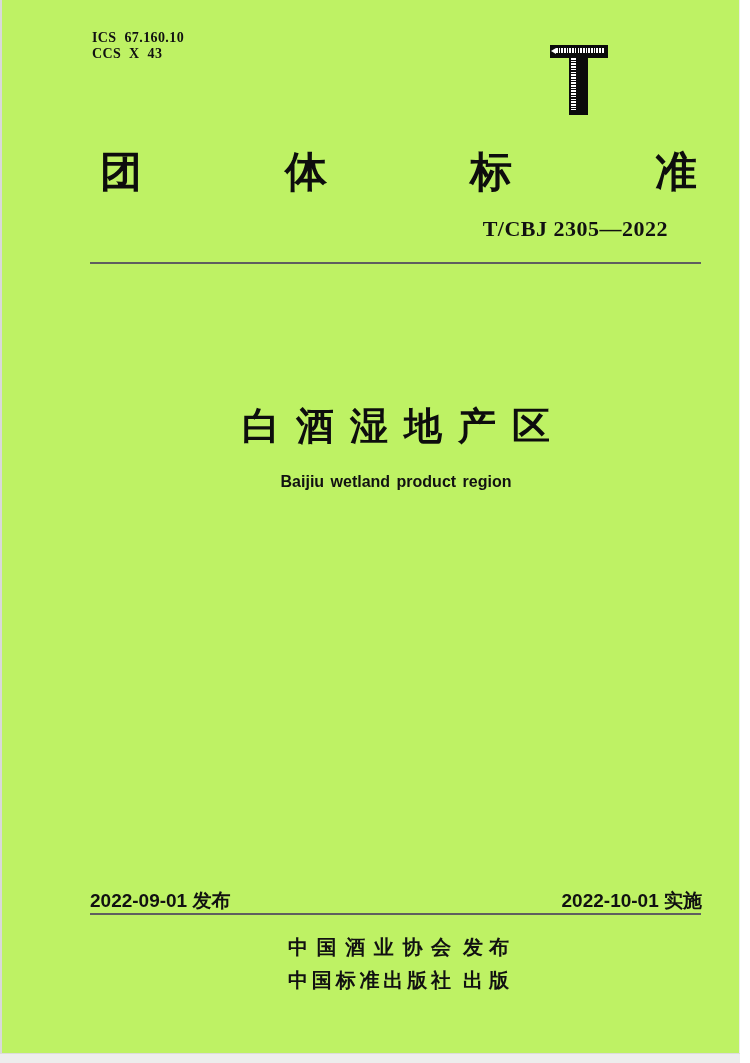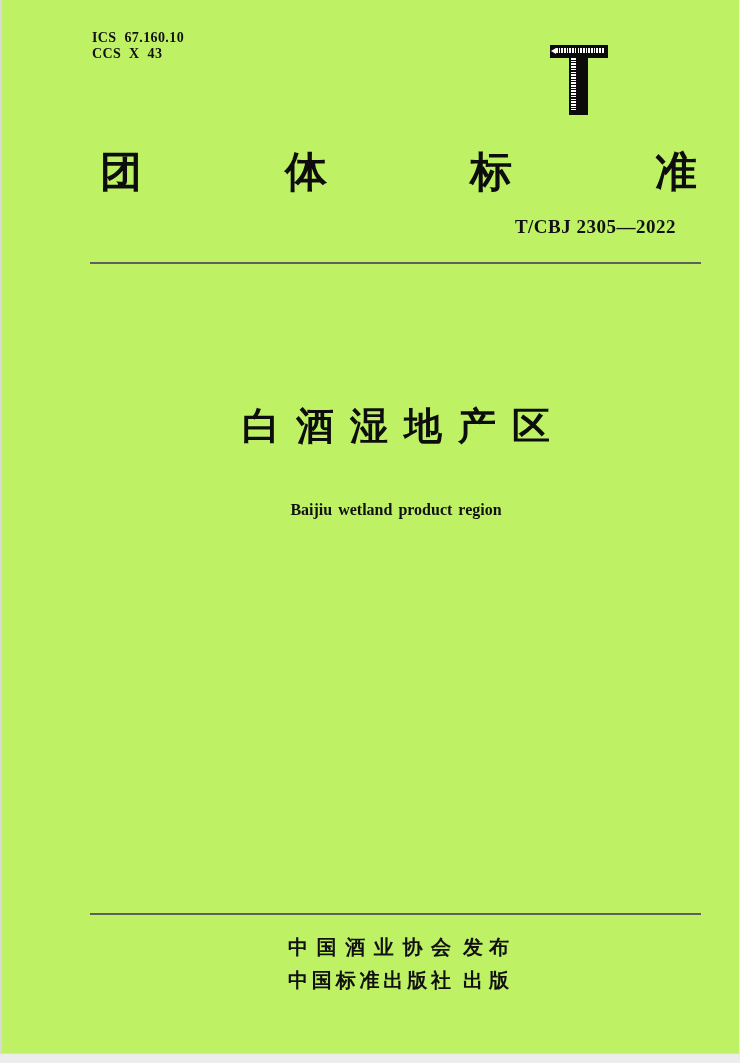--- a/index.html
+++ b/index.html
@@ -36,41 +36,41 @@
 
   
   .std-type {
     position:absolute; left:100px; top:148px; width:597px;
     display:flex; justify-content:space-between;
     font-size:42px; font-weight:bold; line-height:48px; color:#0d0d0d;
   }
 
   
   .std-code {
-    position:absolute; left:86px; top:216px; width:590px; text-align:right;
+    position:absolute; left:78px; top:216px; width:590px; text-align:right;
     font-family:"Liberation Serif", serif; font-weight:bold;
-    font-size:19px; letter-spacing:0.5px; color:#111111;
+    font-size:22px; letter-spacing:0.5px; color:#111111;
   }
 
   .rule { position:absolute; left:90px; width:611px; height:2px; background:#5f5f5f; }
   .rule-top { top:262px; }
   .rule-bottom { top:913px; }
 
   
   .main-title {
     position:absolute; left:90px; top:404px; width:612px;
     display:flex; justify-content:center; gap:16px;
     font-size:38px; font-weight:bold; line-height:44px; color:#0d0d0d;
   }
 
   
   .subtitle {
     position:absolute; left:90px; top:473px; width:612px; text-align:center;
-    font-family:Liberation Serif, serif; font-weight:bold;
-    font-size:16px; word-spacing:2px; color:#111111;margin-top:28px;
+    font-family:Liberation Sans, sans-serif; font-weight:bold;
+    font-size:16px; word-spacing:2px; color:#111111;
   }
 
   
   .dates-row {
     position:absolute; left:90px; top:888px; width:612px;
     display:flex; justify-content:space-between;
     font-size:19px; font-weight:bold; color:#111111;
   }
 
   
@@ -121,20 +121,24 @@
       <span>白</span>
       <span>酒</span>
       <span>湿</span>
       <span>地</span>
       <span>产</span>
       <span>区</span>
     </div>
 
   <div class="subtitle">Baijiu wetland product region</div>
 
+  <div class="dates-row">
+    <span>2022-09-01 发布</span>
+    <span>2022-10-01 实施</span>
+  </div>
 
   <div class="rule rule-bottom"></div>
 
   <div class="pub-grid">
     <div class="char-justify">
         <span>中</span>
         <span>国</span>
         <span>酒</span>
         <span>业</span>
         <span>协</span>

